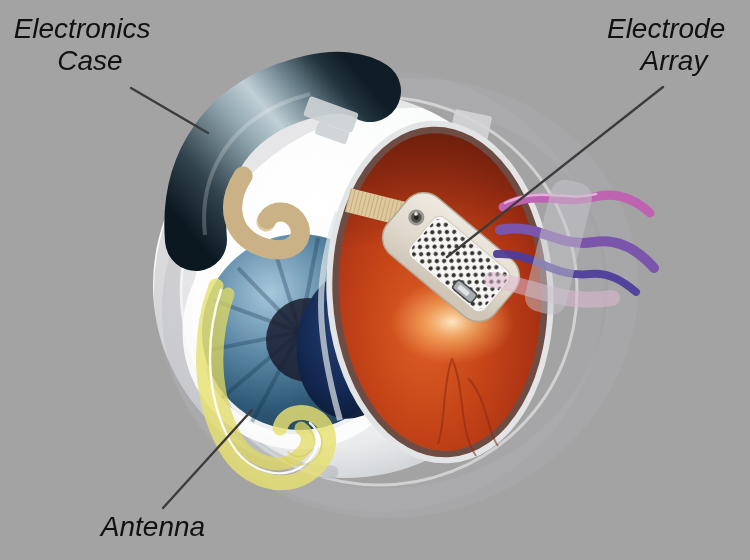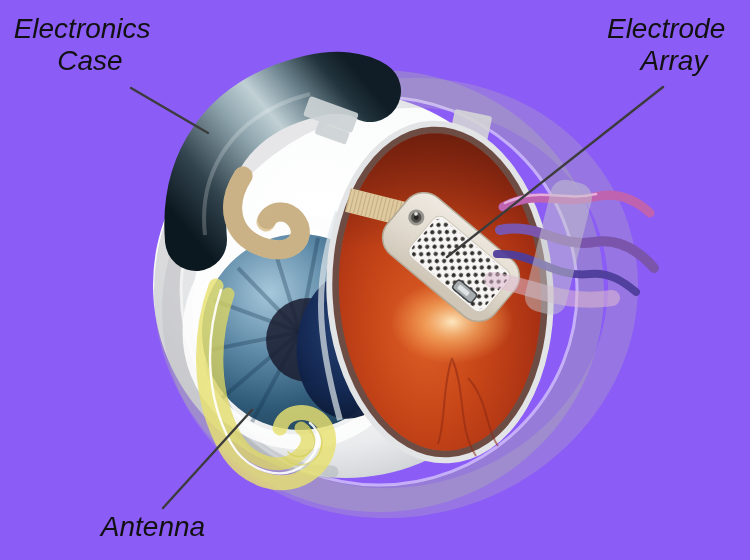--- a/index.html
+++ b/index.html
@@ -5,21 +5,21 @@
   html, body {
     margin: 0;
     padding: 0;
     background: #ffffff;
     font-family: "Liberation Sans", sans-serif;
   }
   .stage {
     position: relative;
     width: 750px;
     height: 560px;
-    background: #8b5cf6;
+    background: #a3a3a3;
     overflow: hidden;
     text-decoration: underline;
   }
   svg { display: block; }
   .diagram-label {
     font-family: "Liberation Sans", sans-serif;
     font-style: italic;
     font-size: 28px;
     fill: #111111;
     text-anchor: middle;

